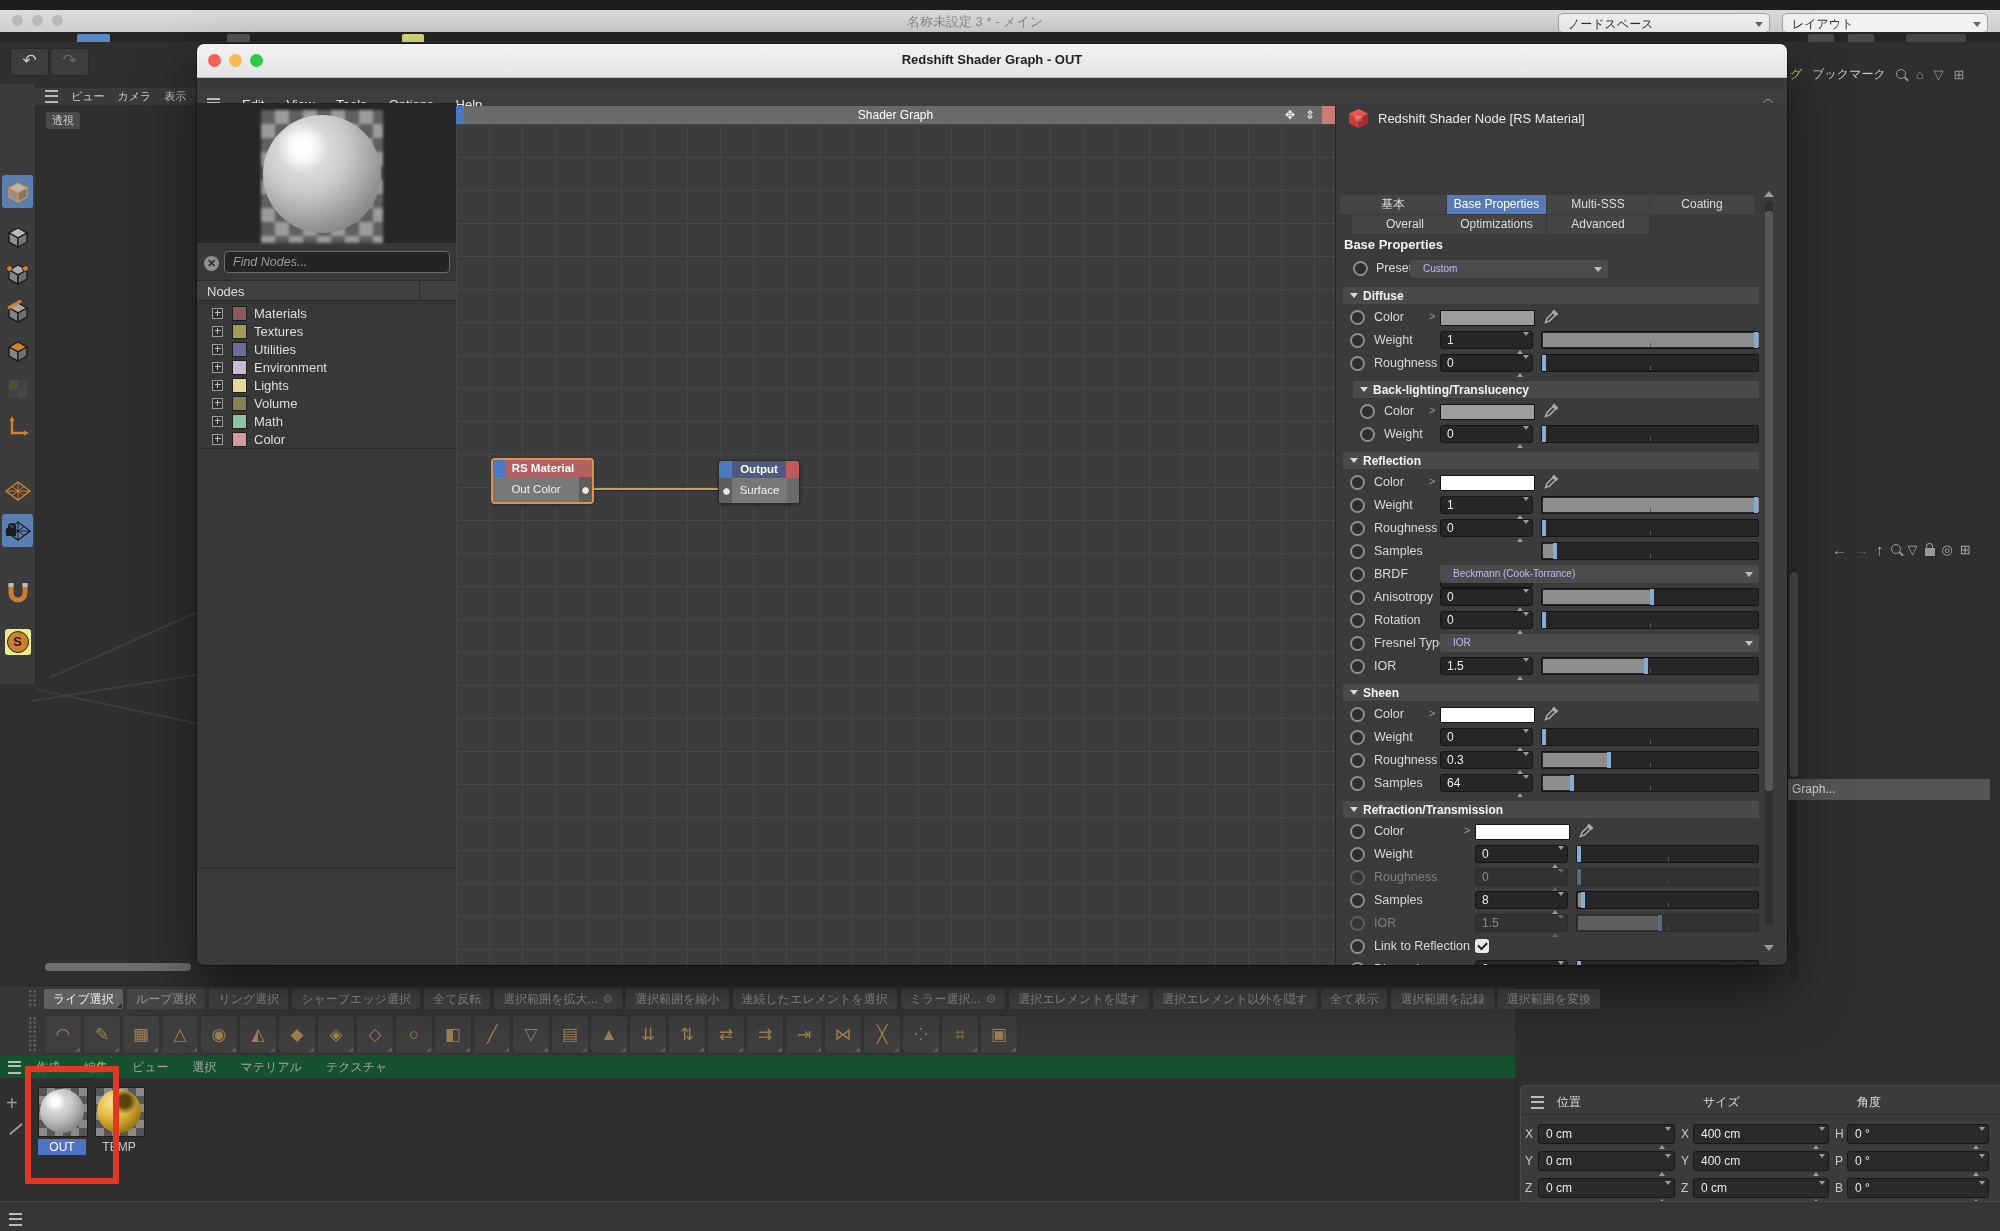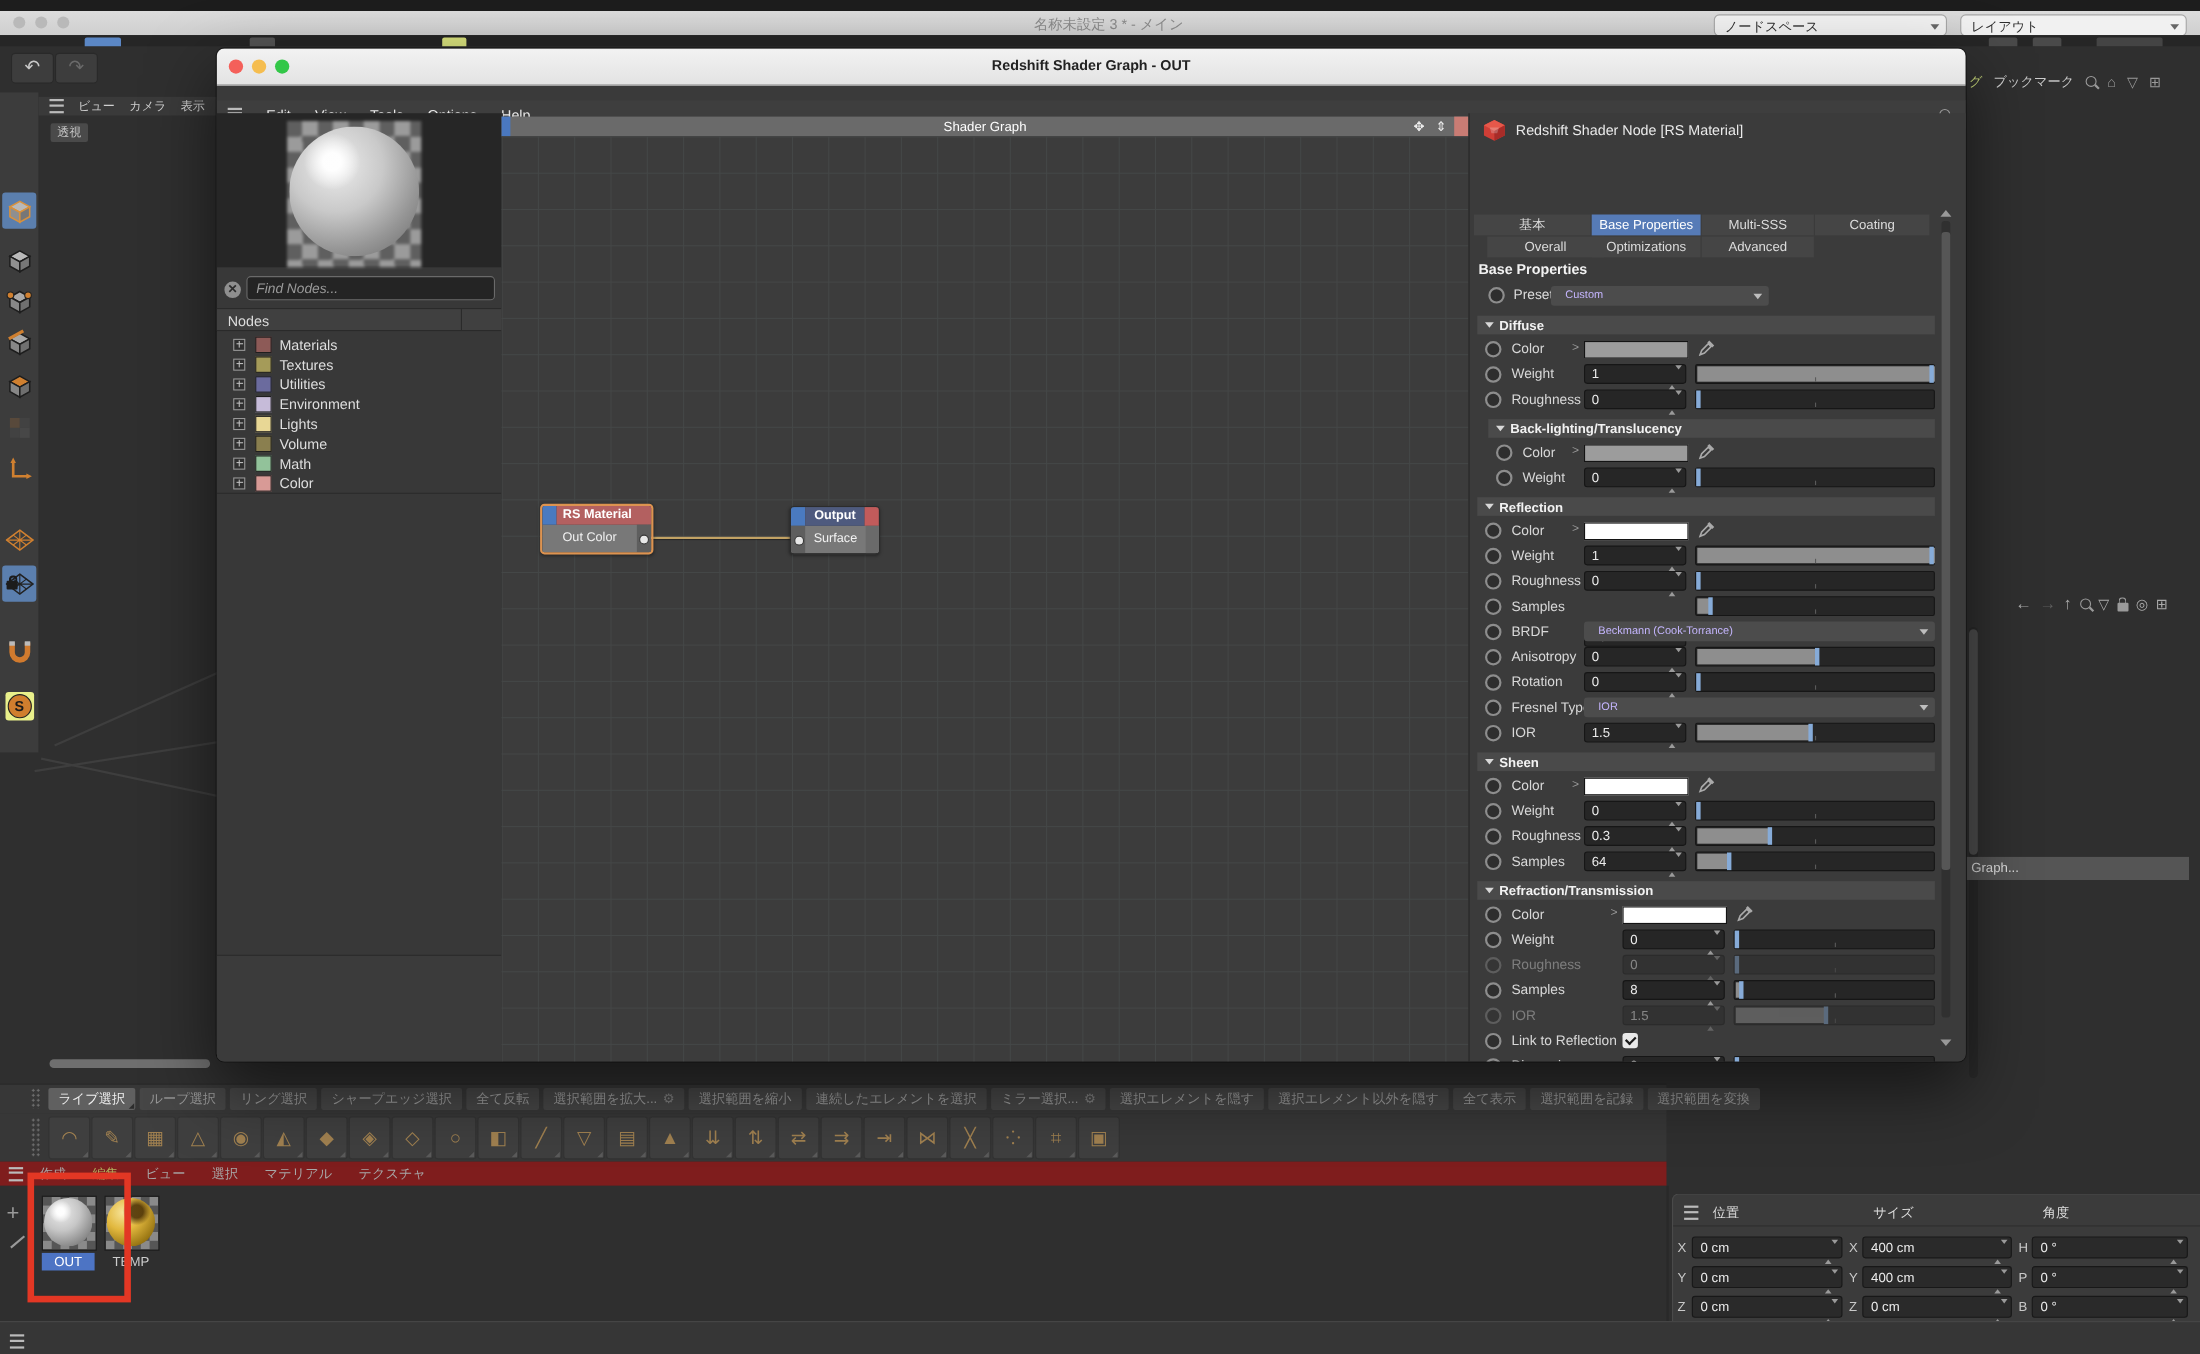--- a/index.html
+++ b/index.html
@@ -3,21 +3,21 @@
 <meta charset="utf-8">
 <style>
   html,body{margin:0;padding:0;background:#232323;}
   body{width:2000px;height:1231px;position:relative;overflow:hidden;
        font-family:"Liberation Sans",sans-serif;-webkit-font-smoothing:antialiased;}
   .abs{position:absolute;}
   
   #topstrip{left:0;top:0;width:2000px;height:10px;background:#1d1d1d;}
   #mac-titlebar{left:0;top:10px;width:2000px;height:22px;background:linear-gradient(#dcdcdc,#cfcfcf);border-bottom:1px solid #9e9e9e;}
   .gray-dot{position:absolute;top:5px;width:11px;height:11px;border-radius:50%;background:#b9b9b9;}
-  #main-title{position:absolute;left:975px;top:3px;transform:translateX(-50%);font-size:13px;color:#8b8b8b;white-space:nowrap;margin-left:33px;}
+  #main-title{position:absolute;left:975px;top:3px;transform:translateX(-50%);font-size:13px;color:#8b8b8b;white-space:nowrap;}
   .mac-pill{position:absolute;top:3px;height:20px;background:#f1f1f1;border:1px solid #a6a6a6;border-radius:5px;font-size:12px;color:#2d2d2d;line-height:20px;padding:0 20px 0 9px;box-sizing:border-box;}
   .mac-pill .chev{position:absolute;right:6px;top:8px;width:0;height:0;border-left:4px solid transparent;border-right:4px solid transparent;border-top:5px solid #666;}
   
   #main-ui{left:0;top:32px;width:2000px;height:1199px;background:#2f2f2f;}
   #icon-strip{position:absolute;left:0;top:0;width:2000px;height:10px;background:#262626;}
   .frag{position:absolute;top:2px;height:8px;border-radius:2px 2px 0 0;}
   .tbtn{position:absolute;width:37px;height:26px;background:#3d3d3d;border:1px solid #292929;border-radius:4px;color:#c9c9c9;font-size:17px;text-align:center;line-height:24px;}
   .tbtn.dim{color:#6a6a6a;}
   #left-toolbar{position:absolute;left:0;top:52px;width:35px;height:600px;background:#3c3c3c;border-right:1px solid #2a2a2a;}
   .ltool{position:absolute;left:2px;width:31px;height:33px;border-radius:3px;display:flex;align-items:center;justify-content:center;}
@@ -137,21 +137,21 @@
   
   #selbar{position:absolute;left:0;top:953px;width:1515px;height:27px;background:#373737;border-top:1px solid #272727;display:flex;align-items:center;gap:4px;padding-left:44px;box-sizing:border-box;}
   .selbtn{height:20px;background:#464646;border-radius:2px;color:#999;font-size:12px;line-height:20px;padding:0 9px;white-space:nowrap;position:relative;display:flex;align-items:center;gap:5px;}
   .selbtn.first{background:#606060;color:#f0f0f0;}
   .selbtn.first:after{content:"";position:absolute;right:1px;bottom:1px;border-left:5px solid transparent;border-bottom:5px solid #2c2c2c;}
   .gearic{color:#7d7d7d;font-size:12px;}
   .draghandle{position:absolute;left:28px;width:9px;background-image:radial-gradient(#6e6e6e 1px,transparent 1.2px);background-size:4.5px 4.5px;}
   #toolrow2{position:absolute;left:0;top:980px;width:1515px;height:44px;background:#373737;display:flex;align-items:center;gap:1px;padding-left:44px;box-sizing:border-box;}
   .tool2{width:38px;height:39px;background:#3f3f3f;border:1px solid #333;border-radius:3px;box-sizing:border-box;color:#a08050;font-size:17px;text-align:center;line-height:37px;position:relative;}
   .tool2:after{content:"";position:absolute;right:1px;bottom:1px;border-left:5px solid transparent;border-bottom:5px solid #5a5a5a;}
-  #edit-tabs{position:absolute;left:0;top:1024px;width:1515px;height:22px;background:#7f1d1d;display:flex;align-items:center;gap:24px;padding-left:36px;box-sizing:border-box;font-size:12px;}
+  #edit-tabs{position:absolute;left:0;top:1024px;width:1515px;height:22px;background:#14532d;display:flex;align-items:center;gap:24px;padding-left:36px;box-sizing:border-box;font-size:12px;}
   #edit-tabs .et{color:#a8a8a8;}
   #edit-tabs .et.active{color:#b2b25e;}
   #edit-tabs .hamb{position:absolute;left:8px;}
   #mat-area{position:absolute;left:0;top:1046px;width:1515px;height:123px;background:#2f2f2f;}
   .matplus{position:absolute;left:6px;top:14px;color:#9a9a9a;font-size:20px;}
   .matarrow{position:absolute;left:8px;top:50px;width:16px;height:2px;background:#9a9a9a;transform:rotate(-40deg);}
   .mat{position:absolute;top:9px;width:48px;}
   .matthumb{width:48px;height:48px;border:1px solid #1c1c1c;background:repeating-conic-gradient(#8a8a8a 0% 25%, #565656 0% 50%);background-size:16px 16px;position:relative;}
   .matsphere{position:absolute;left:1px;top:1px;width:44px;height:44px;border-radius:50%;}
   .sph-gray{background:radial-gradient(circle at 34% 28%, rgba(255,255,255,.95) 0 8%, rgba(255,255,255,0) 24%),radial-gradient(circle at 36% 30%, #ececec, #c6c6c6 40%, #8f8f8f 72%, #666 95%);}

